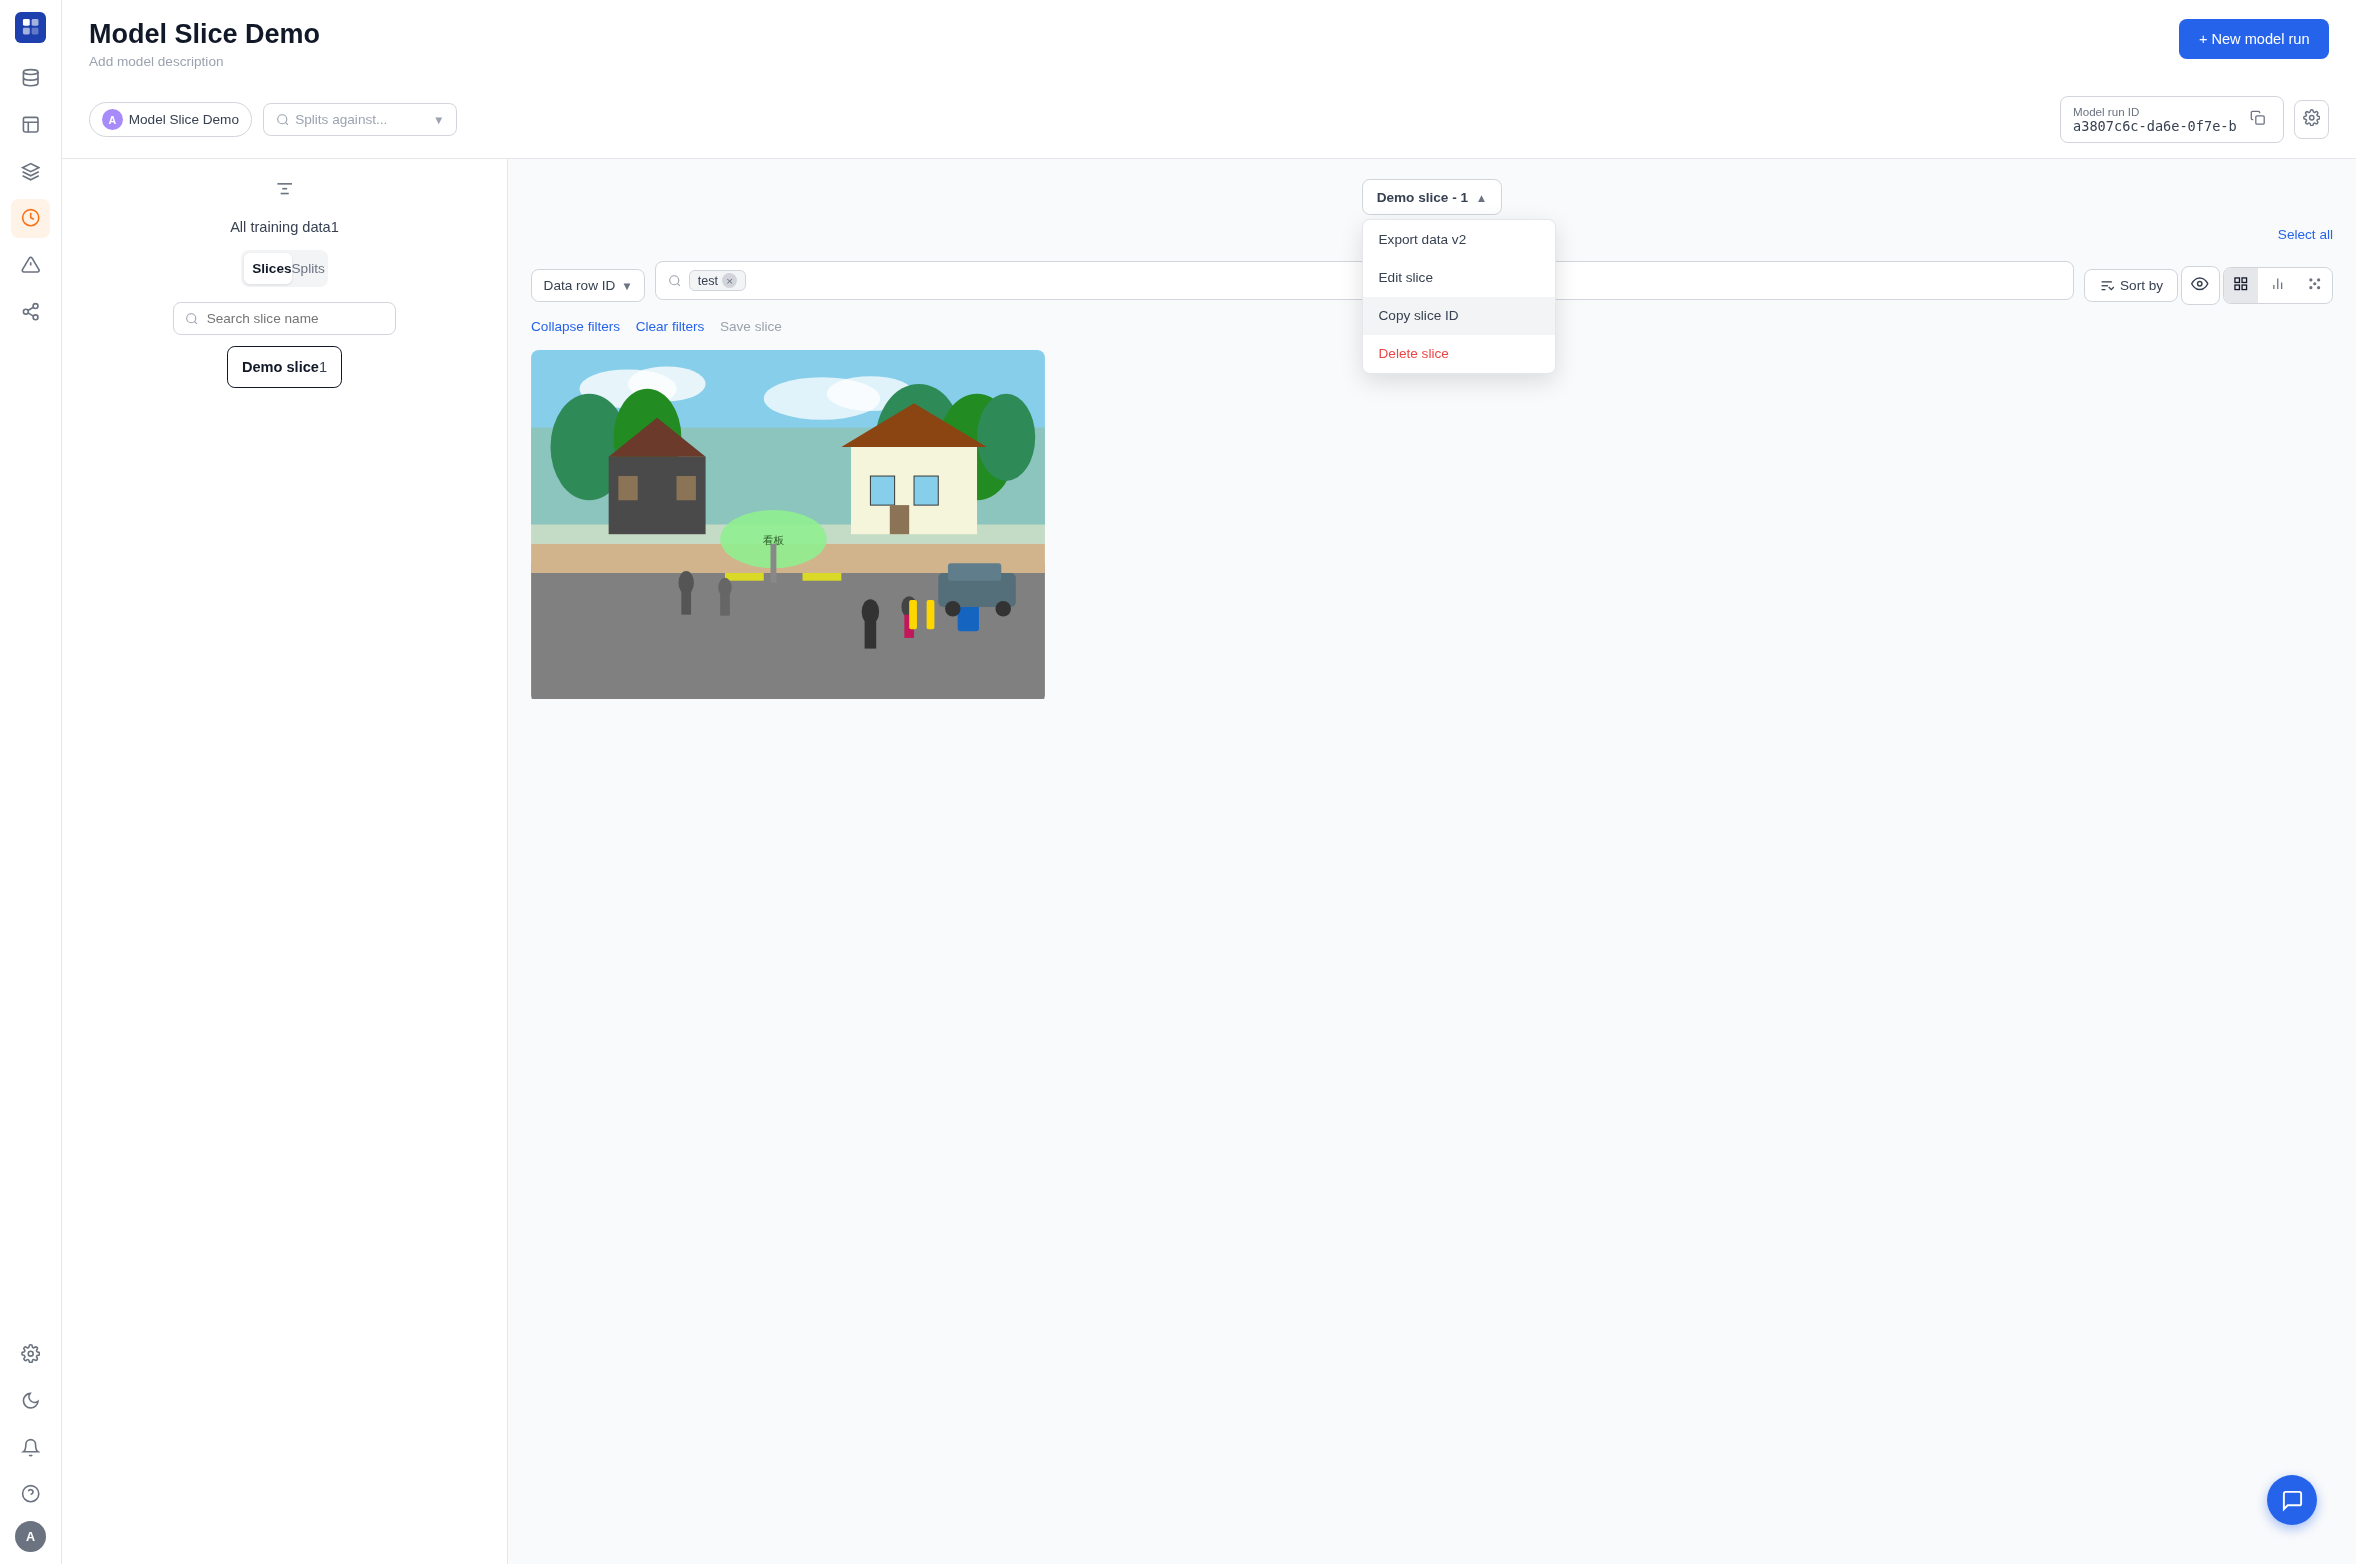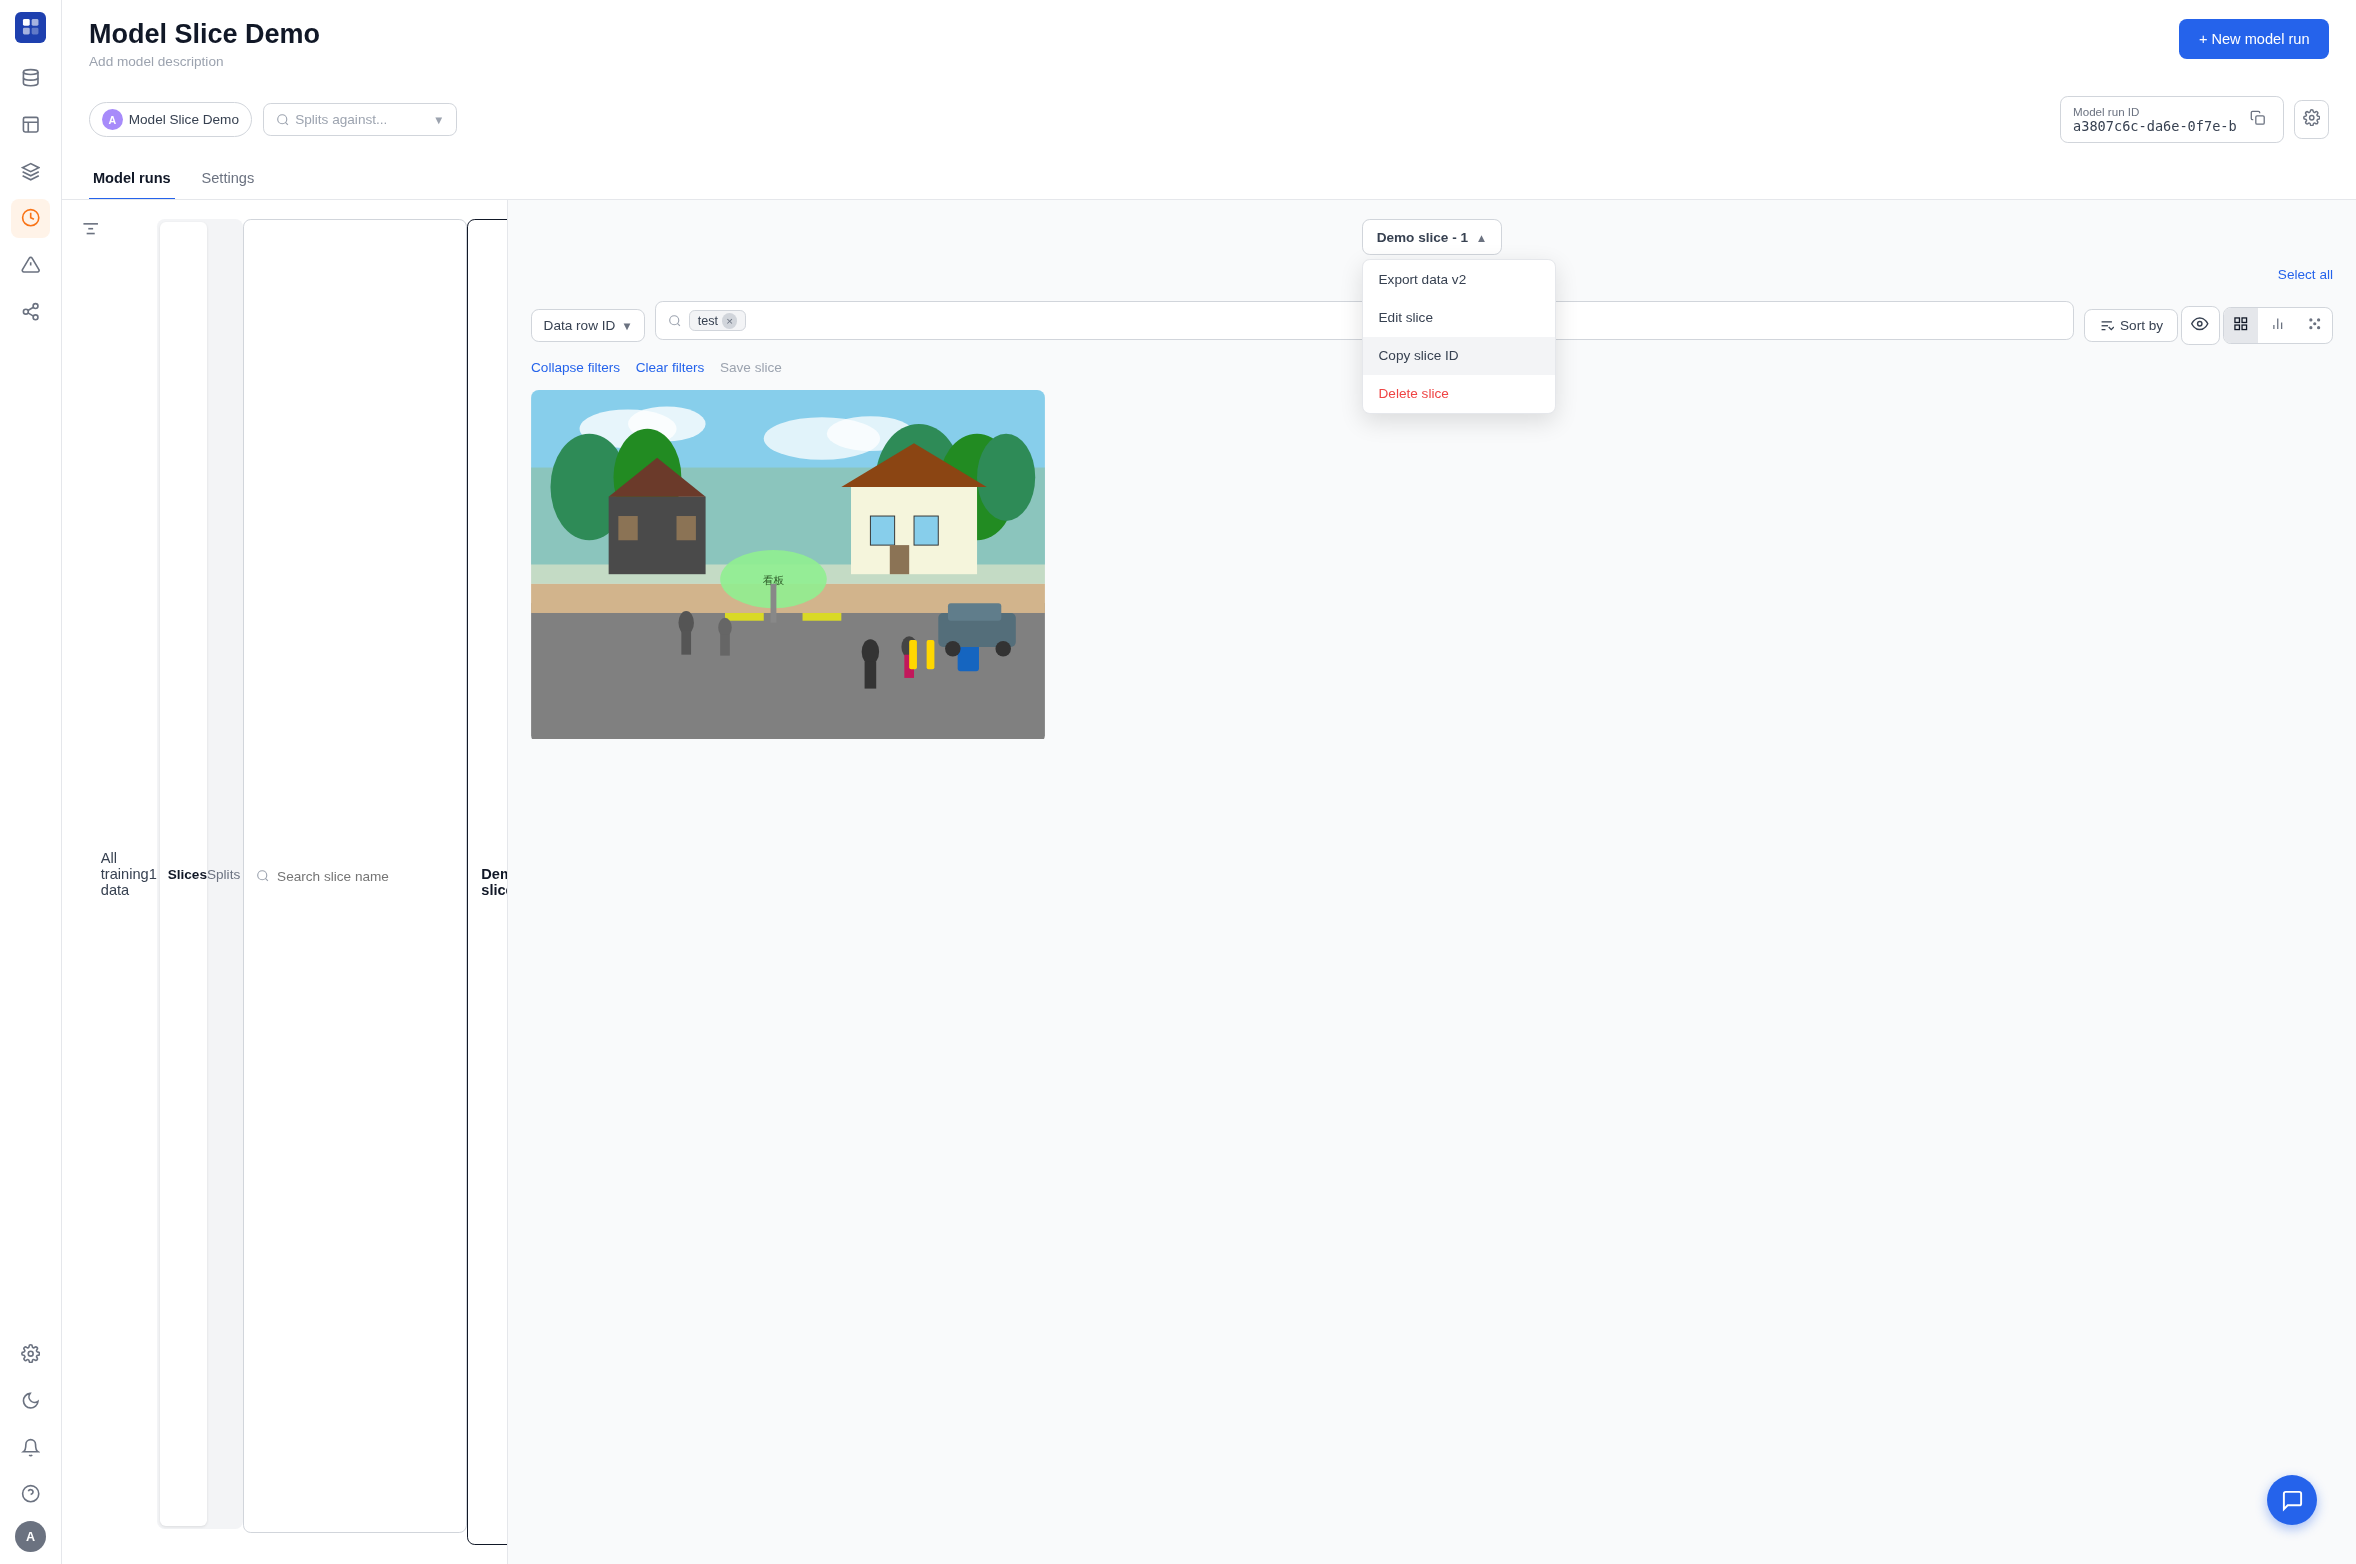--- a/index.html
+++ b/index.html
@@ -132,23 +132,24 @@
       overflow: hidden;
     }
 
     
     .left-panel {
       width: 446px;
       flex-shrink: 0;
       background: #fff;
       border-right: 1px solid #e5e7eb;
       display: flex;
-      flex-direction: row;
+      flex-direction: column;
       padding: 19.4px;
       overflow-y: auto;
+      align-items: center;
     }
 
     .filter-icon {
       color: #6b7280;
       font-size: 17.5px;
       margin-bottom: 15.5px;
       cursor: pointer;
     }
 
     .training-header {
@@ -657,24 +658,20 @@
         </div>
         <button class="settings-btn">
           <svg width="17.5" height="17.5" viewBox="0 0 24 24" fill="none" stroke="currentColor" stroke-width="2">
               <circle cx="12" cy="12" r="3"></circle>
               <path d="M19.4 15a1.65 1.65 0 00.33 1.82l.06.06a2 2 0 010 2.83 2 2 0 01-2.83 0l-.06-.06a1.65 1.65 0 00-1.82-.33 1.65 1.65 0 00-1 1.51V21a2 2 0 01-4 0v-.09A1.65 1.65 0 009 19.4a1.65 1.65 0 00-1.82.33l-.06.06a2 2 0 01-2.83-2.83l.06-.06A1.65 1.65 0 004.68 15a1.65 1.65 0 00-1.51-1H3a2 2 0 010-4h.09A1.65 1.65 0 004.6 9a1.65 1.65 0 00-.33-1.82l-.06-.06a2 2 0 012.83-2.83l.06.06A1.65 1.65 0 009 4.68a1.65 1.65 0 001-1.51V3a2 2 0 014 0v.09a1.65 1.65 0 001 1.51 1.65 1.65 0 001.82-.33l.06-.06a2 2 0 012.83 2.83l-.06.06A1.65 1.65 0 0019.4 9a1.65 1.65 0 001.51 1H21a2 2 0 010 4h-.09a1.65 1.65 0 00-1.51 1z"></path>
             </svg>
         </button>
       </div>
     </div>
 
-    <div class="tabs">
-      <div class="tab active">Model runs</div>
-      <div class="tab">Settings</div>
-    </div>
   </div>
 
   <div class="content">
 
     <div class="left-panel">
       <div class="filter-icon">
         <svg width="19.4" height="19.4" viewBox="0 0 24 24" fill="none" stroke="currentColor" stroke-width="2">
             <line x1="21" y1="6" x2="3" y2="6"></line>
             <line x1="15" y1="12" x2="9" y2="12"></line>
             <line x1="17" y1="18" x2="7" y2="18"></line>

